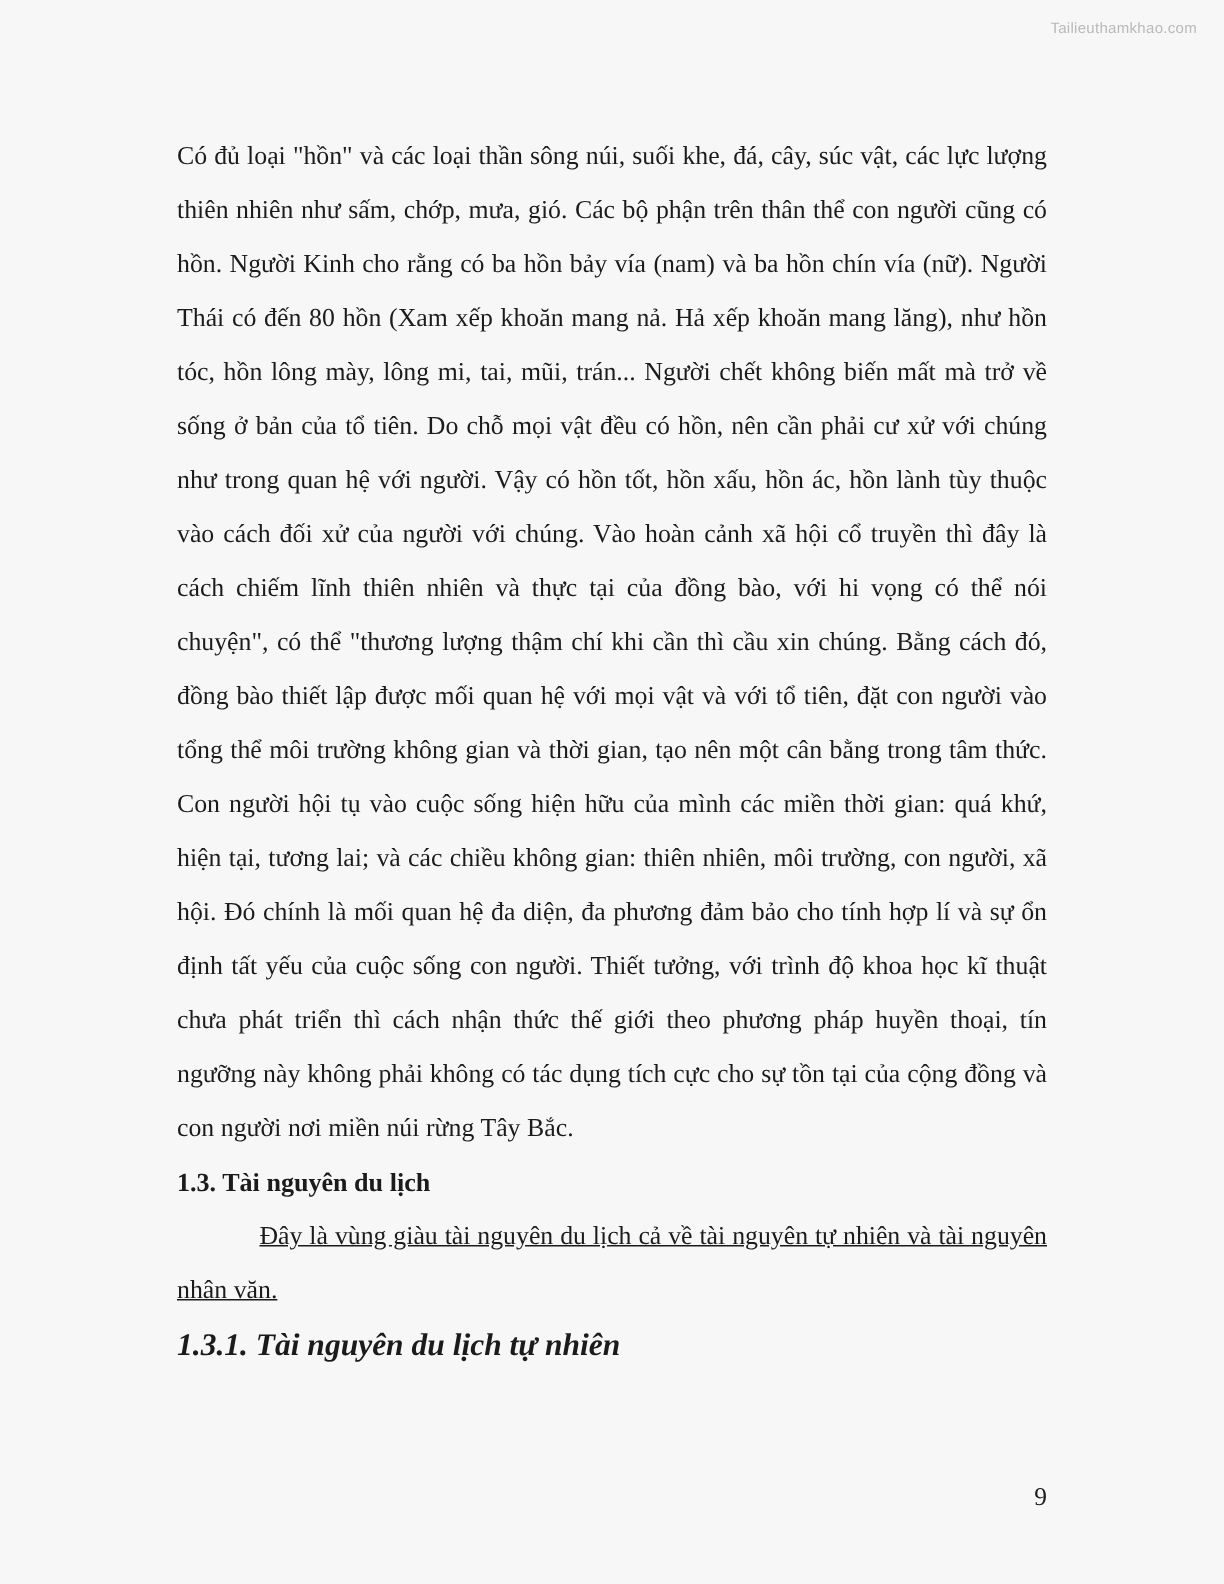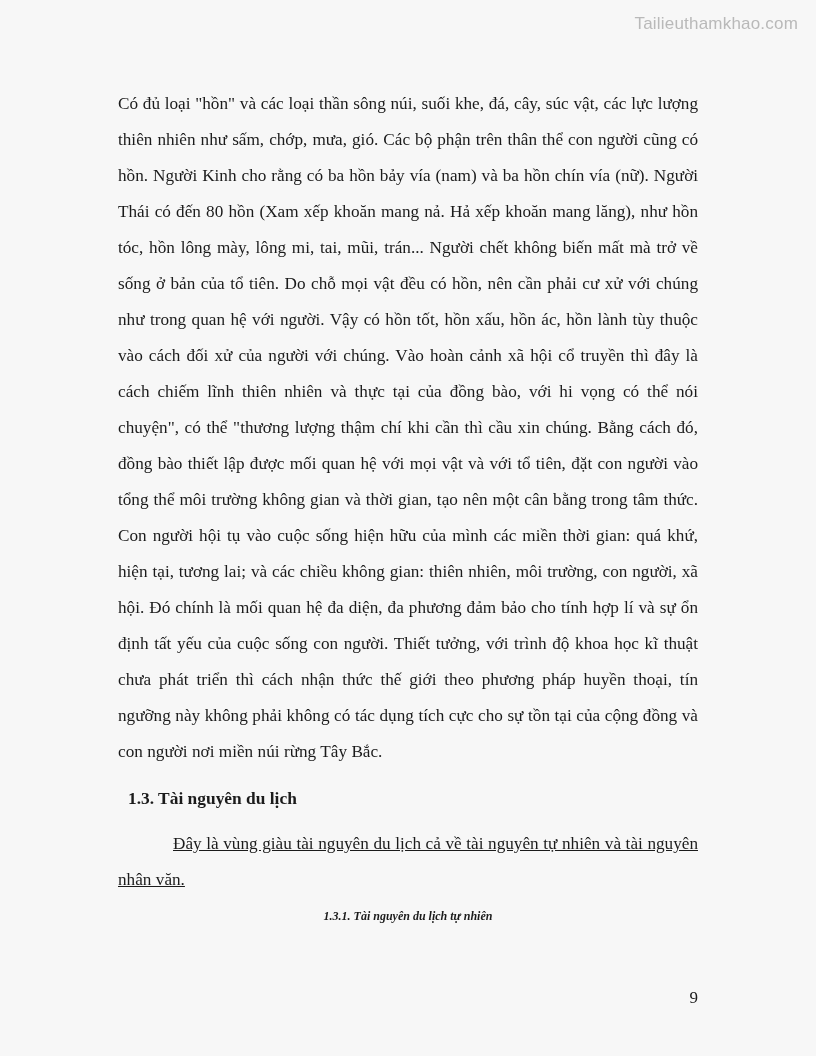--- a/index.html
+++ b/index.html
@@ -18,21 +18,21 @@
   .page {
     position: absolute;
     inset: 0;
     background: #f7f7f7;
   }
   .watermark {
     position: absolute;
     top: 14px;
     right: 18px;
     font-family: "Liberation Sans", "DejaVu Sans", sans-serif;
-    font-size: 17px;
+    font-size: 10px;
     letter-spacing: 0.2px;
     color: #b9b9b9;
     white-space: nowrap;
     user-select: none;
   }
   .content {
     position: absolute;
     left: 118px;
     top: 86px;
     width: 580px;
@@ -43,33 +43,33 @@
     line-height: 36px;
     text-align: justify;
     text-justify: inter-word;
     hyphens: none;
     word-spacing: 0.1px;
   }
   p.indented {
     text-indent: 55px;
   }
   h3.heading-lvl2 {
-    margin: 10px;
+    margin: 0;
     font-size: 17.4px;
     line-height: 36px;
     font-weight: bold;
     text-align: left;
   }
   h4.heading-lvl3 {
     margin: 0;
-    font-size: 12px;
+    font-size: 21px;
     line-height: 36px;
     font-weight: bold;
     font-style: italic;
-    text-align: center;
+    text-align: left;
   }
   .gap-before-heading {
     margin-top: 24px;
   }
   .gap-after-heading {
     margin-top: 11px;
     text-decoration: underline;
   }
   .gap-before-subheading {
     margin-top: 25px;

